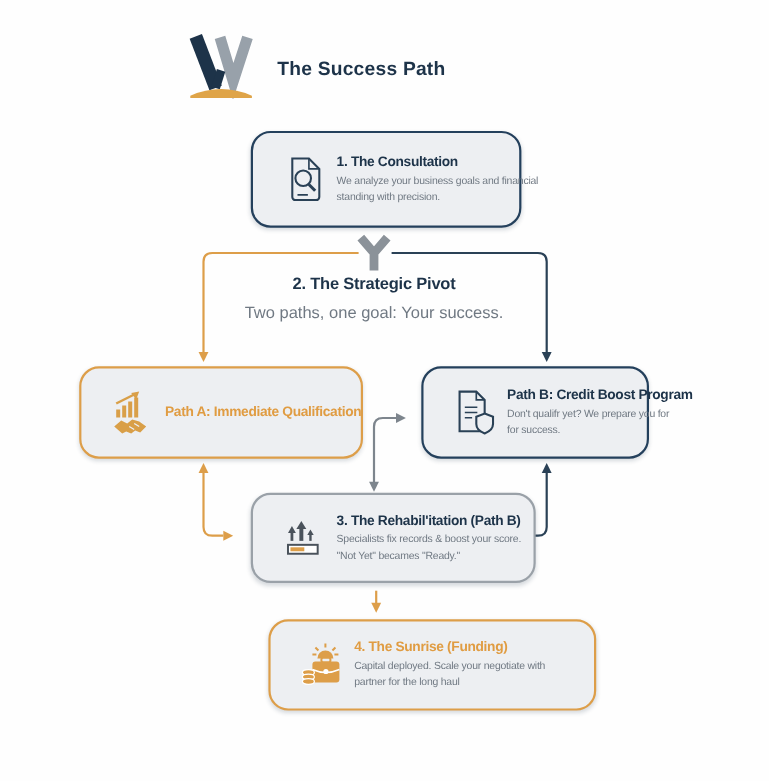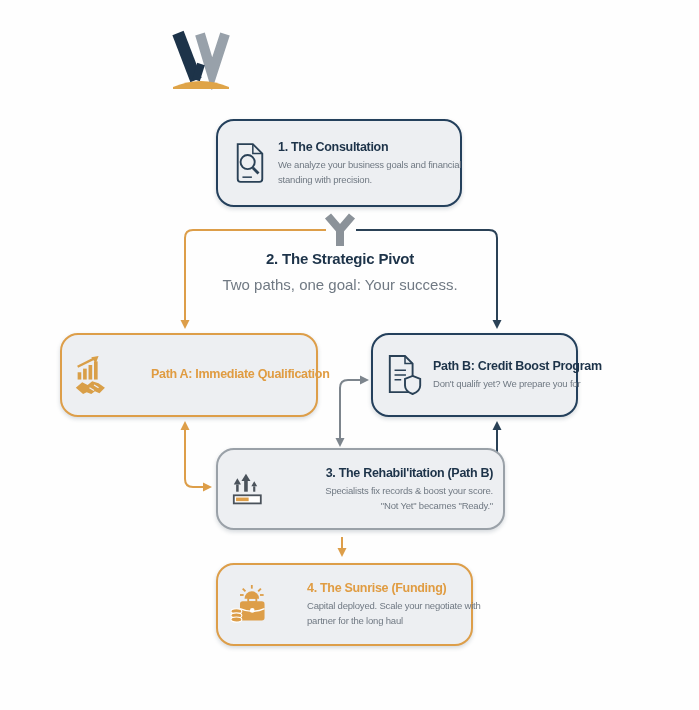--- a/index.html
+++ b/index.html
@@ -21,52 +21,53 @@
     position:absolute;left:340px;top:250px;transform:translateX(-50%);
     font-size:15px;font-weight:bold;color:#1d3349;letter-spacing:-.2px;white-space:nowrap;z-index:1;
   }
   .pivot-sub{
     position:absolute;left:340px;top:276px;transform:translateX(-50%);
     font-size:15px;color:#707983;white-space:nowrap;z-index:1;
   }
   
   .card{
     position:absolute;box-sizing:border-box;display:flex;align-items:center;
-    padding:0 10px 0 12px;background:#edeff2;border:2px solid #24405c;border-radius:18px;
-    box-shadow:0 2px 4px rgba(30,50,70,.18);z-index:2;
-  }
-  .card.orange{border-color:#dd9e49;gap:29px;}
+    padding:0 10px 0 28px;background:#edeff2;border:2px solid #24405c;border-radius:18px;
+    box-shadow:0 2px 4px rgba(30,50,70,.18);z-index:2;margin-left:12px;
+  }
+  .card.orange{border-color:#dd9e49;}
   .card.grayb{border-color:#9aa1a8;}
   .card .icon{flex:0 0 40px;width:40px;display:flex;justify-content:center;margin-right:8px;}
   .card .text{flex:1;min-width:0;padding-top:1px;}
   .card .title{
     font-size:12.5px;font-weight:bold;color:#1d3349;letter-spacing:-.3px;
     margin-bottom:4px;white-space:nowrap;
   }
   .card.orange .title{color:#e09c42;}
   .card .body div{
     font-size:9.5px;color:#707983;letter-spacing:-.2px;line-height:1.55;white-space:nowrap;
   }
   #card-consultation{left:216px;top:119px;width:246px;height:88px;}
   #card-path-a{left:60px;top:333px;width:258px;height:84px;}
   #card-path-b{left:371px;top:333px;width:207px;height:84px;}
-  #card-rehabilitation{left:216px;top:448px;width:289px;height:82px;text-align:right;}
-  #card-sunrise{left:216px;top:563px;width:257px;height:83px;}
+  #card-rehabilitation{left:216px;top:448px;width:259px;height:82px;}
+  #card-sunrise{left:232px;top:563px;width:298px;height:83px;}
 </style>
 </head>
 <body>
 
 <div class="canvas">
 
   <svg class="logo" width="62" height="60" viewBox="0 0 62 60">
     <path d="M30,4 L42,44 L55,4" stroke="#98a1aa" stroke-width="10" fill="none" stroke-linejoin="miter"></path>
     <line x1="8" y1="3" x2="26" y2="50" stroke="#1d3349" stroke-width="12"></line>
     <line x1="26" y1="50" x2="31" y2="34" stroke="#1d3349" stroke-width="8"></line>
     <path d="M3,57 Q31,45 59,57 L59,59 L3,59 Z" fill="#dfa448"></path>
   </svg>
+  <div class="page-title">The Success Path</div>
 
   <svg class="connectors" width="699" height="710" viewBox="0 0 699 710">
 
     <g stroke="#dd9e49" fill="#dd9e49">
       <path d="M326,230 H193 Q185,230 185,238 V321" stroke-width="2" fill="none"></path>
       <polygon points="180.5,320 189.5,320 185,329" stroke="none"></polygon>
     </g>
 
     <g stroke="#2a4156" fill="#2a4156">
       <path d="M356,230 H489 Q497,230 497,238 V321" stroke-width="2" fill="none"></path>
@@ -149,20 +150,21 @@
         <path d="M4,3 h16 l8,8 v30 h-24 z" stroke="#2a4156" stroke-width="2" fill="none"></path>
         <path d="M20,3 v8 h8" stroke="#2a4156" stroke-width="1.6" fill="none"></path>
         <path d="M9,18 h12 M9,23 h12 M9,28 h7" stroke="#2a4156" stroke-width="1.6" fill="none"></path>
         <path d="M28,24 l8,3 v7 q0,6 -8,9 q-8,-3 -8,-9 v-7 z" fill="#edeff2" stroke="#2a4156" stroke-width="2"></path>
       </svg>
     </span>
     <span class="text">
       <div class="title">Path B: Credit Boost Program</div>
       <div class="body">
         <div>Don't qualifr yet? We prepare you for</div>
+        <div>for success.</div>
       </div>
     </span>
   </div>
 
   <div class="card grayb" id="card-rehabilitation">
     <span class="icon">
       <svg width="36" height="34" viewBox="0 0 40 36">
         <g fill="#4a525b">
           <polygon points="2,13 10,13 6,6"></polygon>
             <rect x="4.6" y="13" width="2.8" height="8"></rect>

